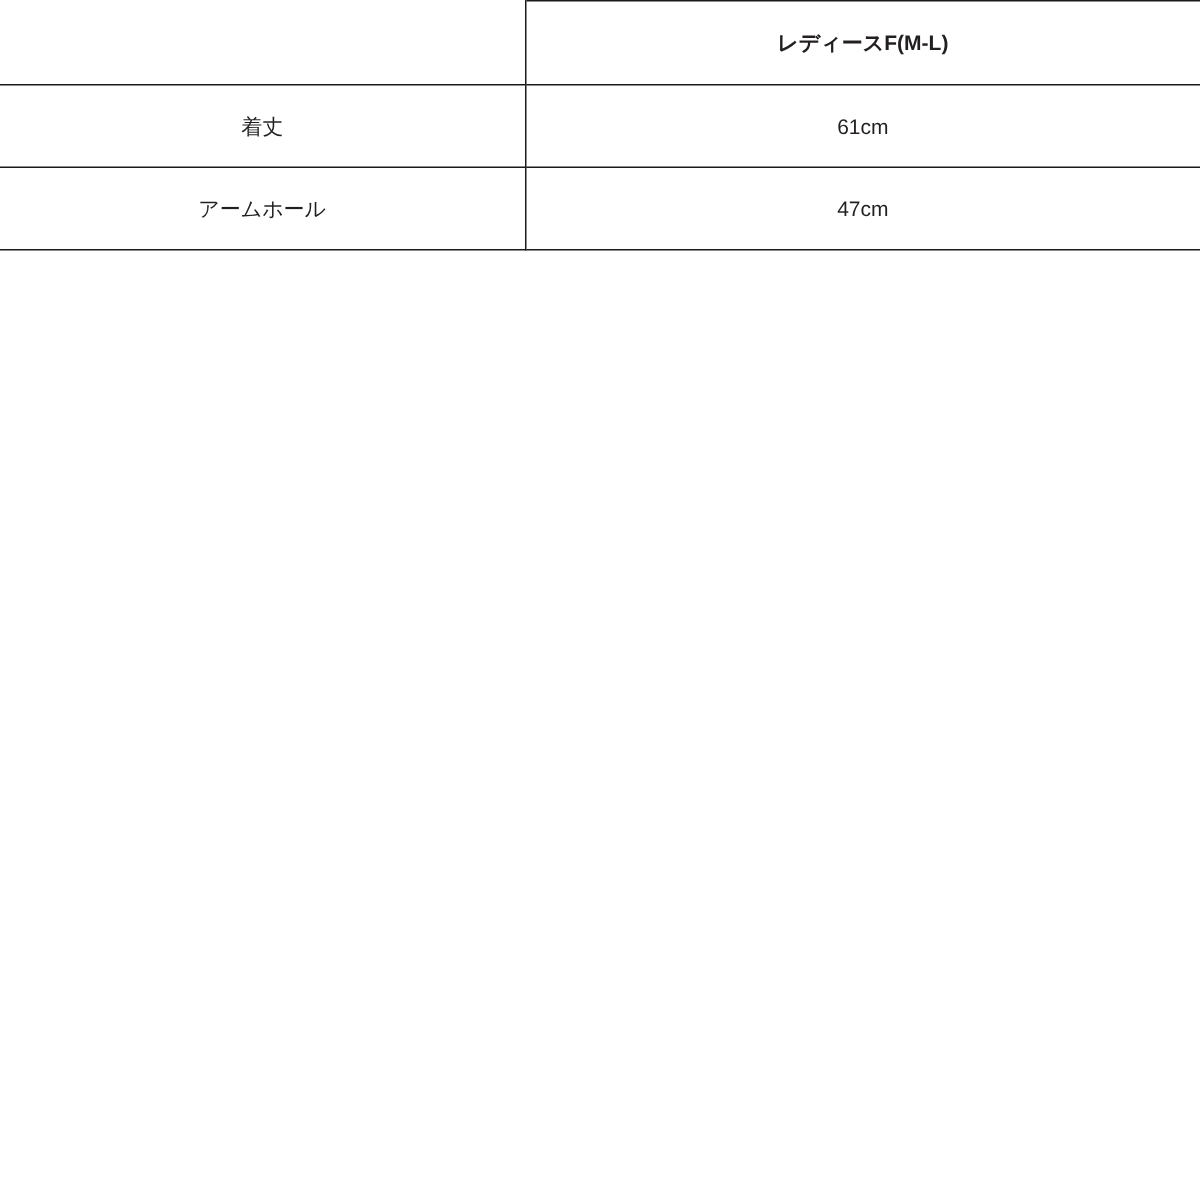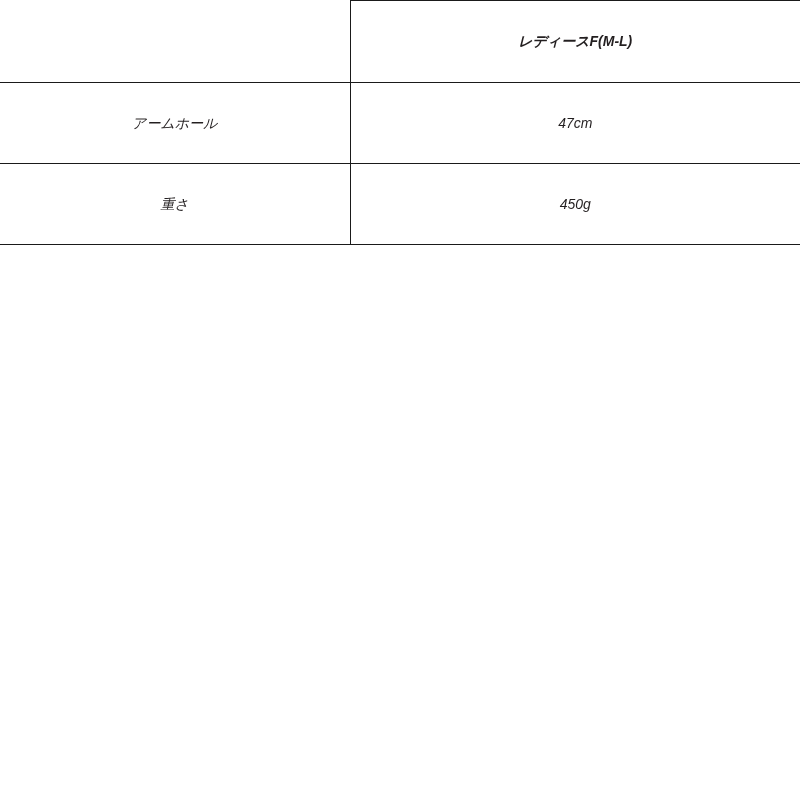--- a/index.html
+++ b/index.html
@@ -25,27 +25,26 @@
     border-collapse: collapse;
     table-layout: fixed;
   }
   table.size-table col.col-label { width: 350px; }
   table.size-table col.col-value { width: 450px; }
 
   table.size-table th,
   table.size-table td {
     border: 1px solid #1a1a1a;
     height: 48px;
-    padding: 16px 8px;
+    padding: 3px 8px;
     text-align: center;
     vertical-align: middle;
     font-size: 14px;
     font-weight: normal;
     line-height: 1.2;
-    font-style: italic;
   }
   table.size-table thead th {
     height: 49px;
   }
   table.size-table thead th.header-blank {
     border-left: none;
     border-top: none;
   }
   table.size-table thead th.header-size {
     font-weight: bold;
@@ -73,22 +72,22 @@
       <col class="col-value">
     </colgroup>
     <thead>
       <tr>
         <th class="header-blank"></th>
         <th class="header-size">レディースF(M-L)</th>
       </tr>
     </thead>
     <tbody>
       <tr>
+        <td class="cell-label">着丈</td>
+        <td class="cell-value">61cm</td>
+      </tr>
+      <tr>
         <td class="cell-label">アームホール</td>
         <td class="cell-value">47cm</td>
-      </tr>
-      <tr>
-        <td class="cell-label">重さ</td>
-        <td class="cell-value">450g</td>
       </tr>
     </tbody>
   </table>
 </div>
 
 </body></html>

